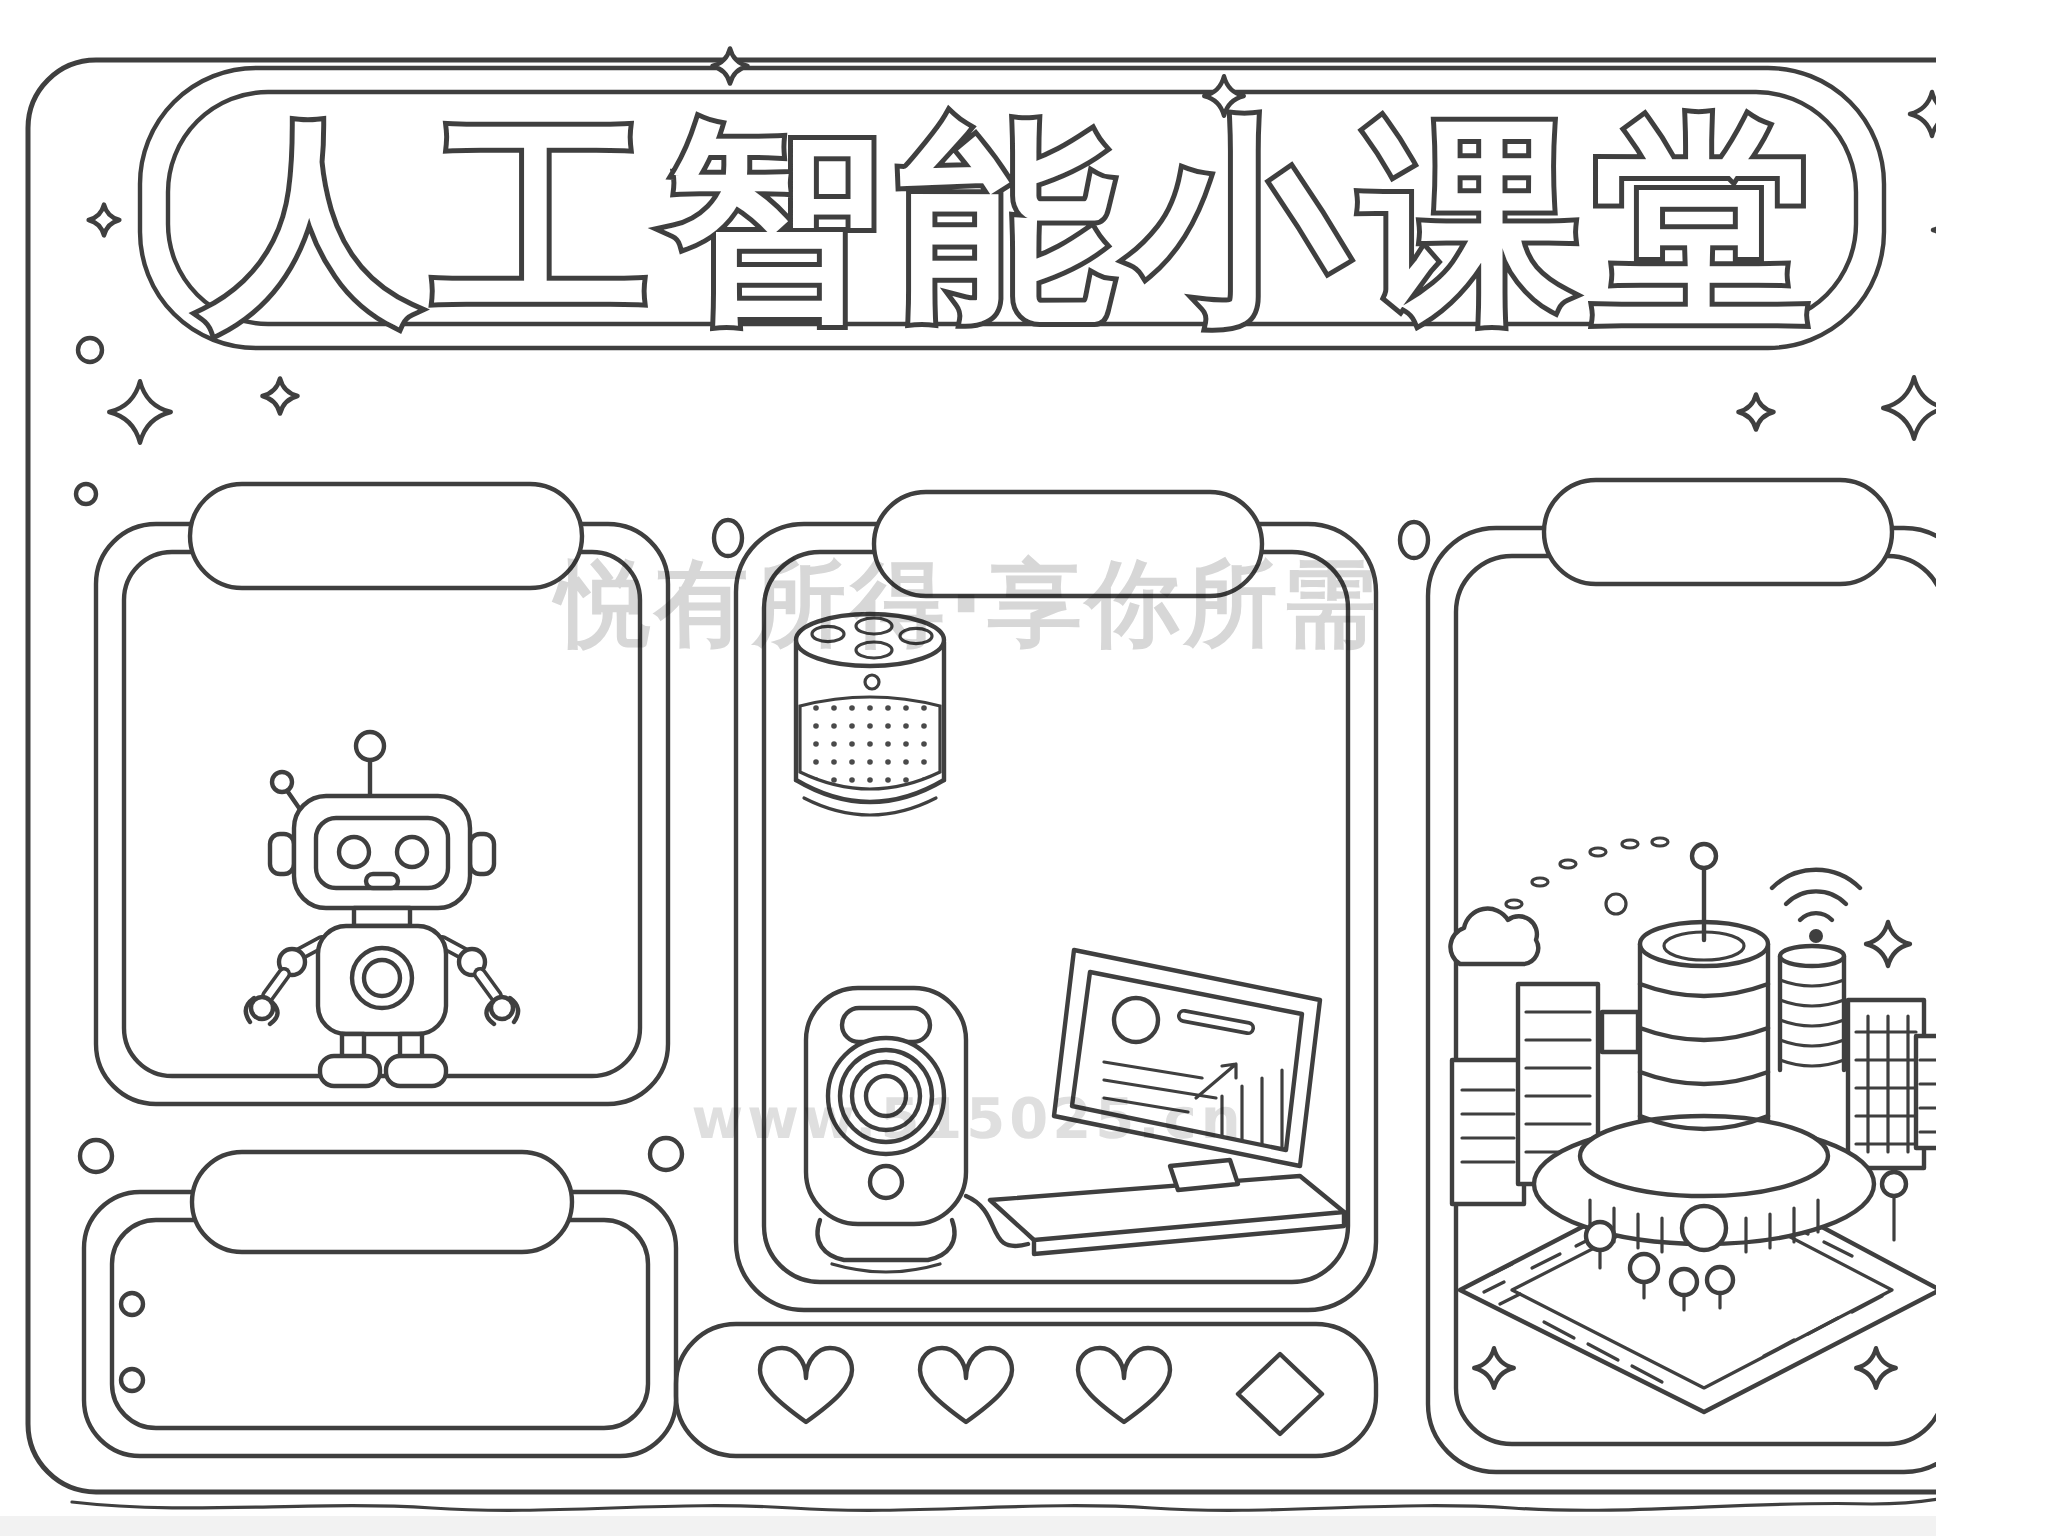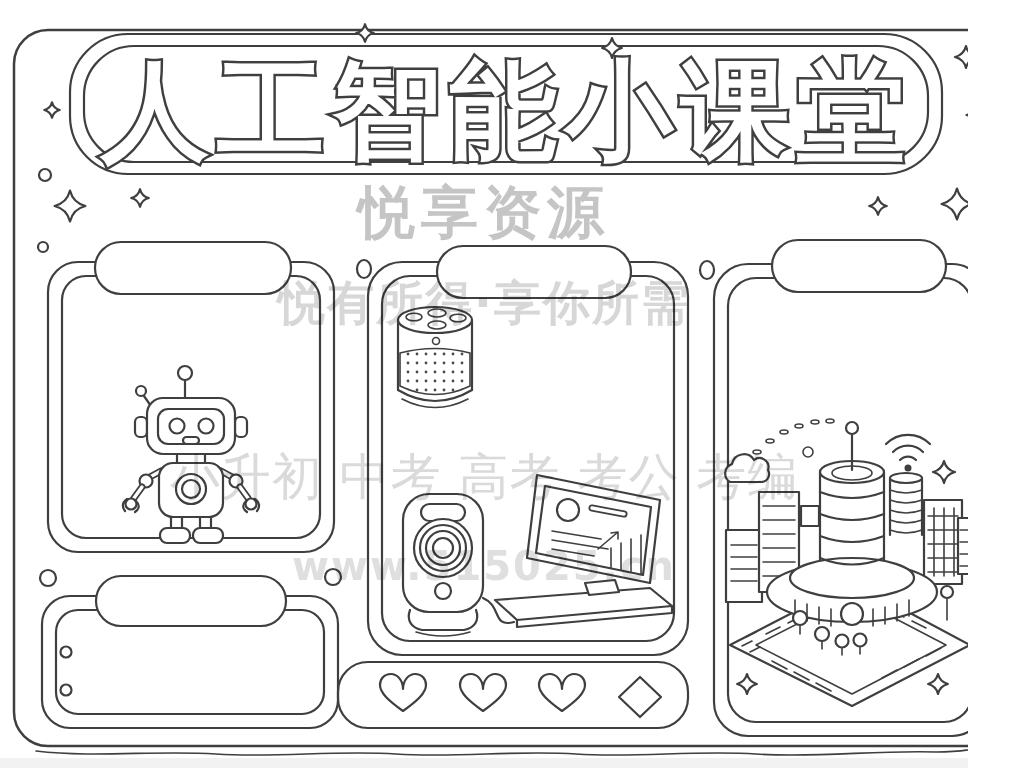--- a/index.html
+++ b/index.html
@@ -256,18 +256,16 @@
 
   <g>
     <rect class="ln" x="338" y="662" width="350" height="66" rx="30"></rect>
     <path class="fw" transform="translate(403,682)" d="M0 7 C0 -2 -6 -8 -12 -8 C-19 -8 -23 -3 -23 3 C-23 11 -14 19 0 29 C14 19 23 11 23 3 C23 -3 19 -8 12 -8 C6 -8 0 -2 0 7 Z"></path>
     <path class="fw" transform="translate(483,682)" d="M0 7 C0 -2 -6 -8 -12 -8 C-19 -8 -23 -3 -23 3 C-23 11 -14 19 0 29 C14 19 23 11 23 3 C23 -3 19 -8 12 -8 C6 -8 0 -2 0 7 Z"></path>
     <path class="fw" transform="translate(562,682)" d="M0 7 C0 -2 -6 -8 -12 -8 C-19 -8 -23 -3 -23 3 C-23 11 -14 19 0 29 C14 19 23 11 23 3 C23 -3 19 -8 12 -8 C6 -8 0 -2 0 7 Z"></path>
     <polygon class="fw" points="640,677 661,697 640,717 619,697"></polygon>
   </g>
 </svg>
 
-<div class="wm" style="top:183px;font-size:57px;color:#c5c5c5;letter-spacing:6px;">悦享资源</div>
 <div class="wm" style="top:278px;font-size:47px;color:#d7d7d7;letter-spacing:2px;">悦有所得·享你所需</div>
-<div class="wm" style="top:451px;font-size:50px;color:#dadada;letter-spacing:1px;font-weight:400;">小升初 中考 高考 考公 考编</div>
-<div class="wm" style="top:545px;font-size:40px;color:#dfdfdf;letter-spacing:2px;">www.515025.cn</div>
+<div class="wm" style="top:545px;font-size:28px;color:#dfdfdf;letter-spacing:2px;">www.515025.cn</div>
 
 </div>
 
 </body></html>

